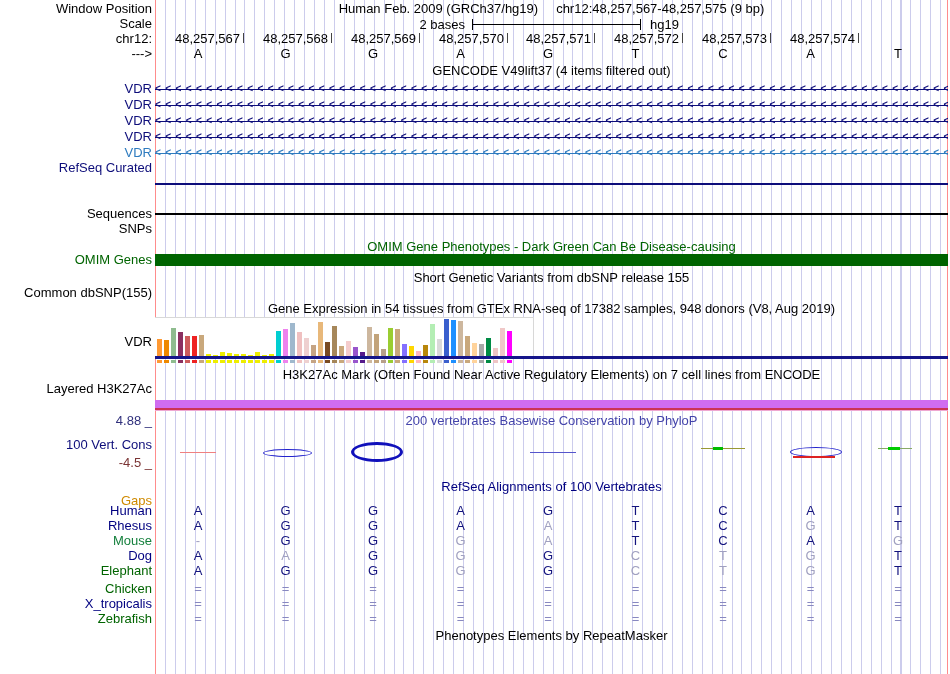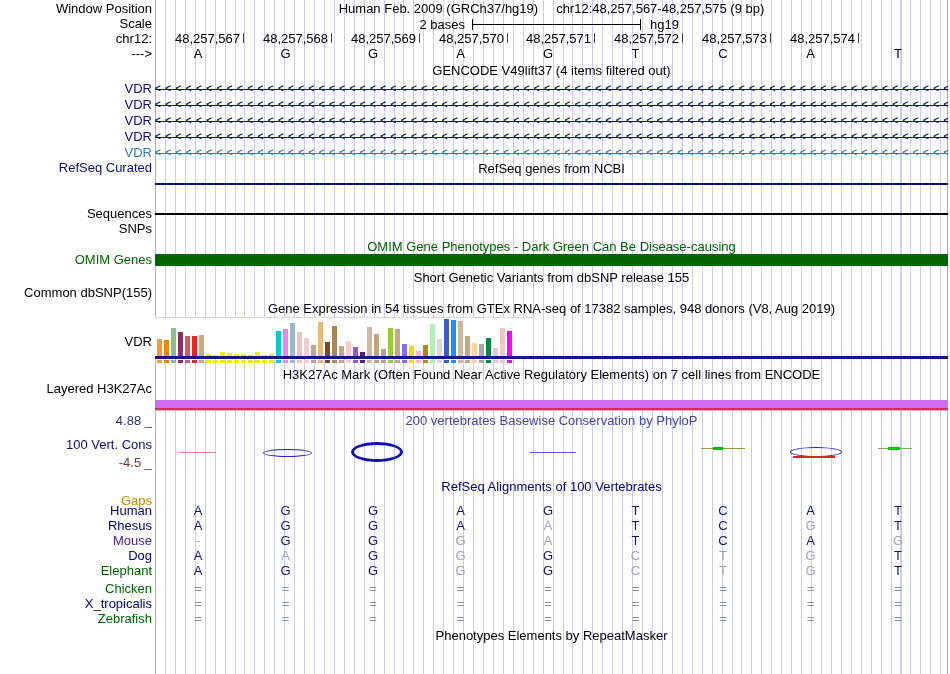--- a/index.html
+++ b/index.html
@@ -91,21 +91,20 @@
       <div class="bar-line" style="top:121px;height:1px;background:#0d0d7a"></div>
       <div class="gene-arrows" style="top:114px;color:#0d0d7a">&lt;&lt;&lt;&lt;&lt;&lt;&lt;&lt;&lt;&lt;&lt;&lt;&lt;&lt;&lt;&lt;&lt;&lt;&lt;&lt;&lt;&lt;&lt;&lt;&lt;&lt;&lt;&lt;&lt;&lt;&lt;&lt;&lt;&lt;&lt;&lt;&lt;&lt;&lt;&lt;&lt;&lt;&lt;&lt;&lt;&lt;&lt;&lt;&lt;&lt;&lt;&lt;&lt;&lt;&lt;&lt;&lt;&lt;&lt;&lt;&lt;&lt;&lt;&lt;&lt;&lt;&lt;&lt;&lt;&lt;&lt;&lt;&lt;&lt;&lt;&lt;&lt;&lt;&lt;&lt;&lt;&lt;&lt;&lt;&lt;&lt;&lt;&lt;&lt;&lt;</div>
       <div class="lbl" style="top:130px;color:#0d0d7a">VDR</div>
       <div class="bar-line" style="top:137px;height:1px;background:#0d0d7a"></div>
       <div class="gene-arrows" style="top:130px;color:#0d0d7a">&lt;&lt;&lt;&lt;&lt;&lt;&lt;&lt;&lt;&lt;&lt;&lt;&lt;&lt;&lt;&lt;&lt;&lt;&lt;&lt;&lt;&lt;&lt;&lt;&lt;&lt;&lt;&lt;&lt;&lt;&lt;&lt;&lt;&lt;&lt;&lt;&lt;&lt;&lt;&lt;&lt;&lt;&lt;&lt;&lt;&lt;&lt;&lt;&lt;&lt;&lt;&lt;&lt;&lt;&lt;&lt;&lt;&lt;&lt;&lt;&lt;&lt;&lt;&lt;&lt;&lt;&lt;&lt;&lt;&lt;&lt;&lt;&lt;&lt;&lt;&lt;&lt;&lt;&lt;&lt;&lt;&lt;&lt;&lt;&lt;&lt;&lt;&lt;&lt;&lt;</div>
       <div class="lbl" style="top:146px;color:#2e7bbf">VDR</div>
       <div class="bar-line" style="top:153px;height:1px;background:#2e7bbf"></div>
       <div class="gene-arrows" style="top:146px;color:#2e7bbf">&lt;&lt;&lt;&lt;&lt;&lt;&lt;&lt;&lt;&lt;&lt;&lt;&lt;&lt;&lt;&lt;&lt;&lt;&lt;&lt;&lt;&lt;&lt;&lt;&lt;&lt;&lt;&lt;&lt;&lt;&lt;&lt;&lt;&lt;&lt;&lt;&lt;&lt;&lt;&lt;&lt;&lt;&lt;&lt;&lt;&lt;&lt;&lt;&lt;&lt;&lt;&lt;&lt;&lt;&lt;&lt;&lt;&lt;&lt;&lt;&lt;&lt;&lt;&lt;&lt;&lt;&lt;&lt;&lt;&lt;&lt;&lt;&lt;&lt;&lt;&lt;&lt;&lt;&lt;&lt;&lt;&lt;&lt;&lt;&lt;&lt;&lt;&lt;&lt;&lt;</div>
     </div>
 
-  <div class="hdr" style="top:162px">RefSeq genes from NCBI</div>
   <div class="lbl navy" style="top:161px">RefSeq Curated</div>
   <div class="bar-line" style="top:183px;height:2px;background:#0d0d7a"></div>
 
   <div class="lbl" style="top:207px">Sequences</div>
   <div class="bar-line" style="top:213px;height:2px;background:#000"></div>
 
   <div class="lbl" style="top:222px">SNPs</div>
 
   <div class="hdr green" style="top:240px">OMIM Gene Phenotypes - Dark Green Can Be Disease-causing</div>
   <div class="lbl green" style="top:253px">OMIM Genes</div>
@@ -262,21 +261,21 @@
       <div class="lbl" style="top:519px;color:#000080">Rhesus</div>
       <div class="mbase" style="left:190px;top:519px;color:#13137e">A</div>
       <div class="mbase" style="left:277.5px;top:519px;color:#13137e">G</div>
       <div class="mbase" style="left:365px;top:519px;color:#13137e">G</div>
       <div class="mbase" style="left:452.5px;top:519px;color:#13137e">A</div>
       <div class="mbase" style="left:540px;top:519px;color:#a0a0c0">A</div>
       <div class="mbase" style="left:627.5px;top:519px;color:#13137e">T</div>
       <div class="mbase" style="left:715px;top:519px;color:#13137e">C</div>
       <div class="mbase" style="left:802.5px;top:519px;color:#a0a0c0">G</div>
       <div class="mbase" style="left:890px;top:519px;color:#13137e">T</div>
-      <div class="lbl" style="top:534px;color:#4c1d95">Mouse</div>
+      <div class="lbl" style="top:534px;color:#15803d">Mouse</div>
       <div class="mbase" style="left:190px;top:534px;color:#a0a0c0">-</div>
       <div class="mbase" style="left:277.5px;top:534px;color:#13137e">G</div>
       <div class="mbase" style="left:365px;top:534px;color:#13137e">G</div>
       <div class="mbase" style="left:452.5px;top:534px;color:#a0a0c0">G</div>
       <div class="mbase" style="left:540px;top:534px;color:#a0a0c0">A</div>
       <div class="mbase" style="left:627.5px;top:534px;color:#13137e">T</div>
       <div class="mbase" style="left:715px;top:534px;color:#13137e">C</div>
       <div class="mbase" style="left:802.5px;top:534px;color:#13137e">A</div>
       <div class="mbase" style="left:890px;top:534px;color:#a0a0c0">G</div>
       <div class="lbl" style="top:549px;color:#000080">Dog</div>

